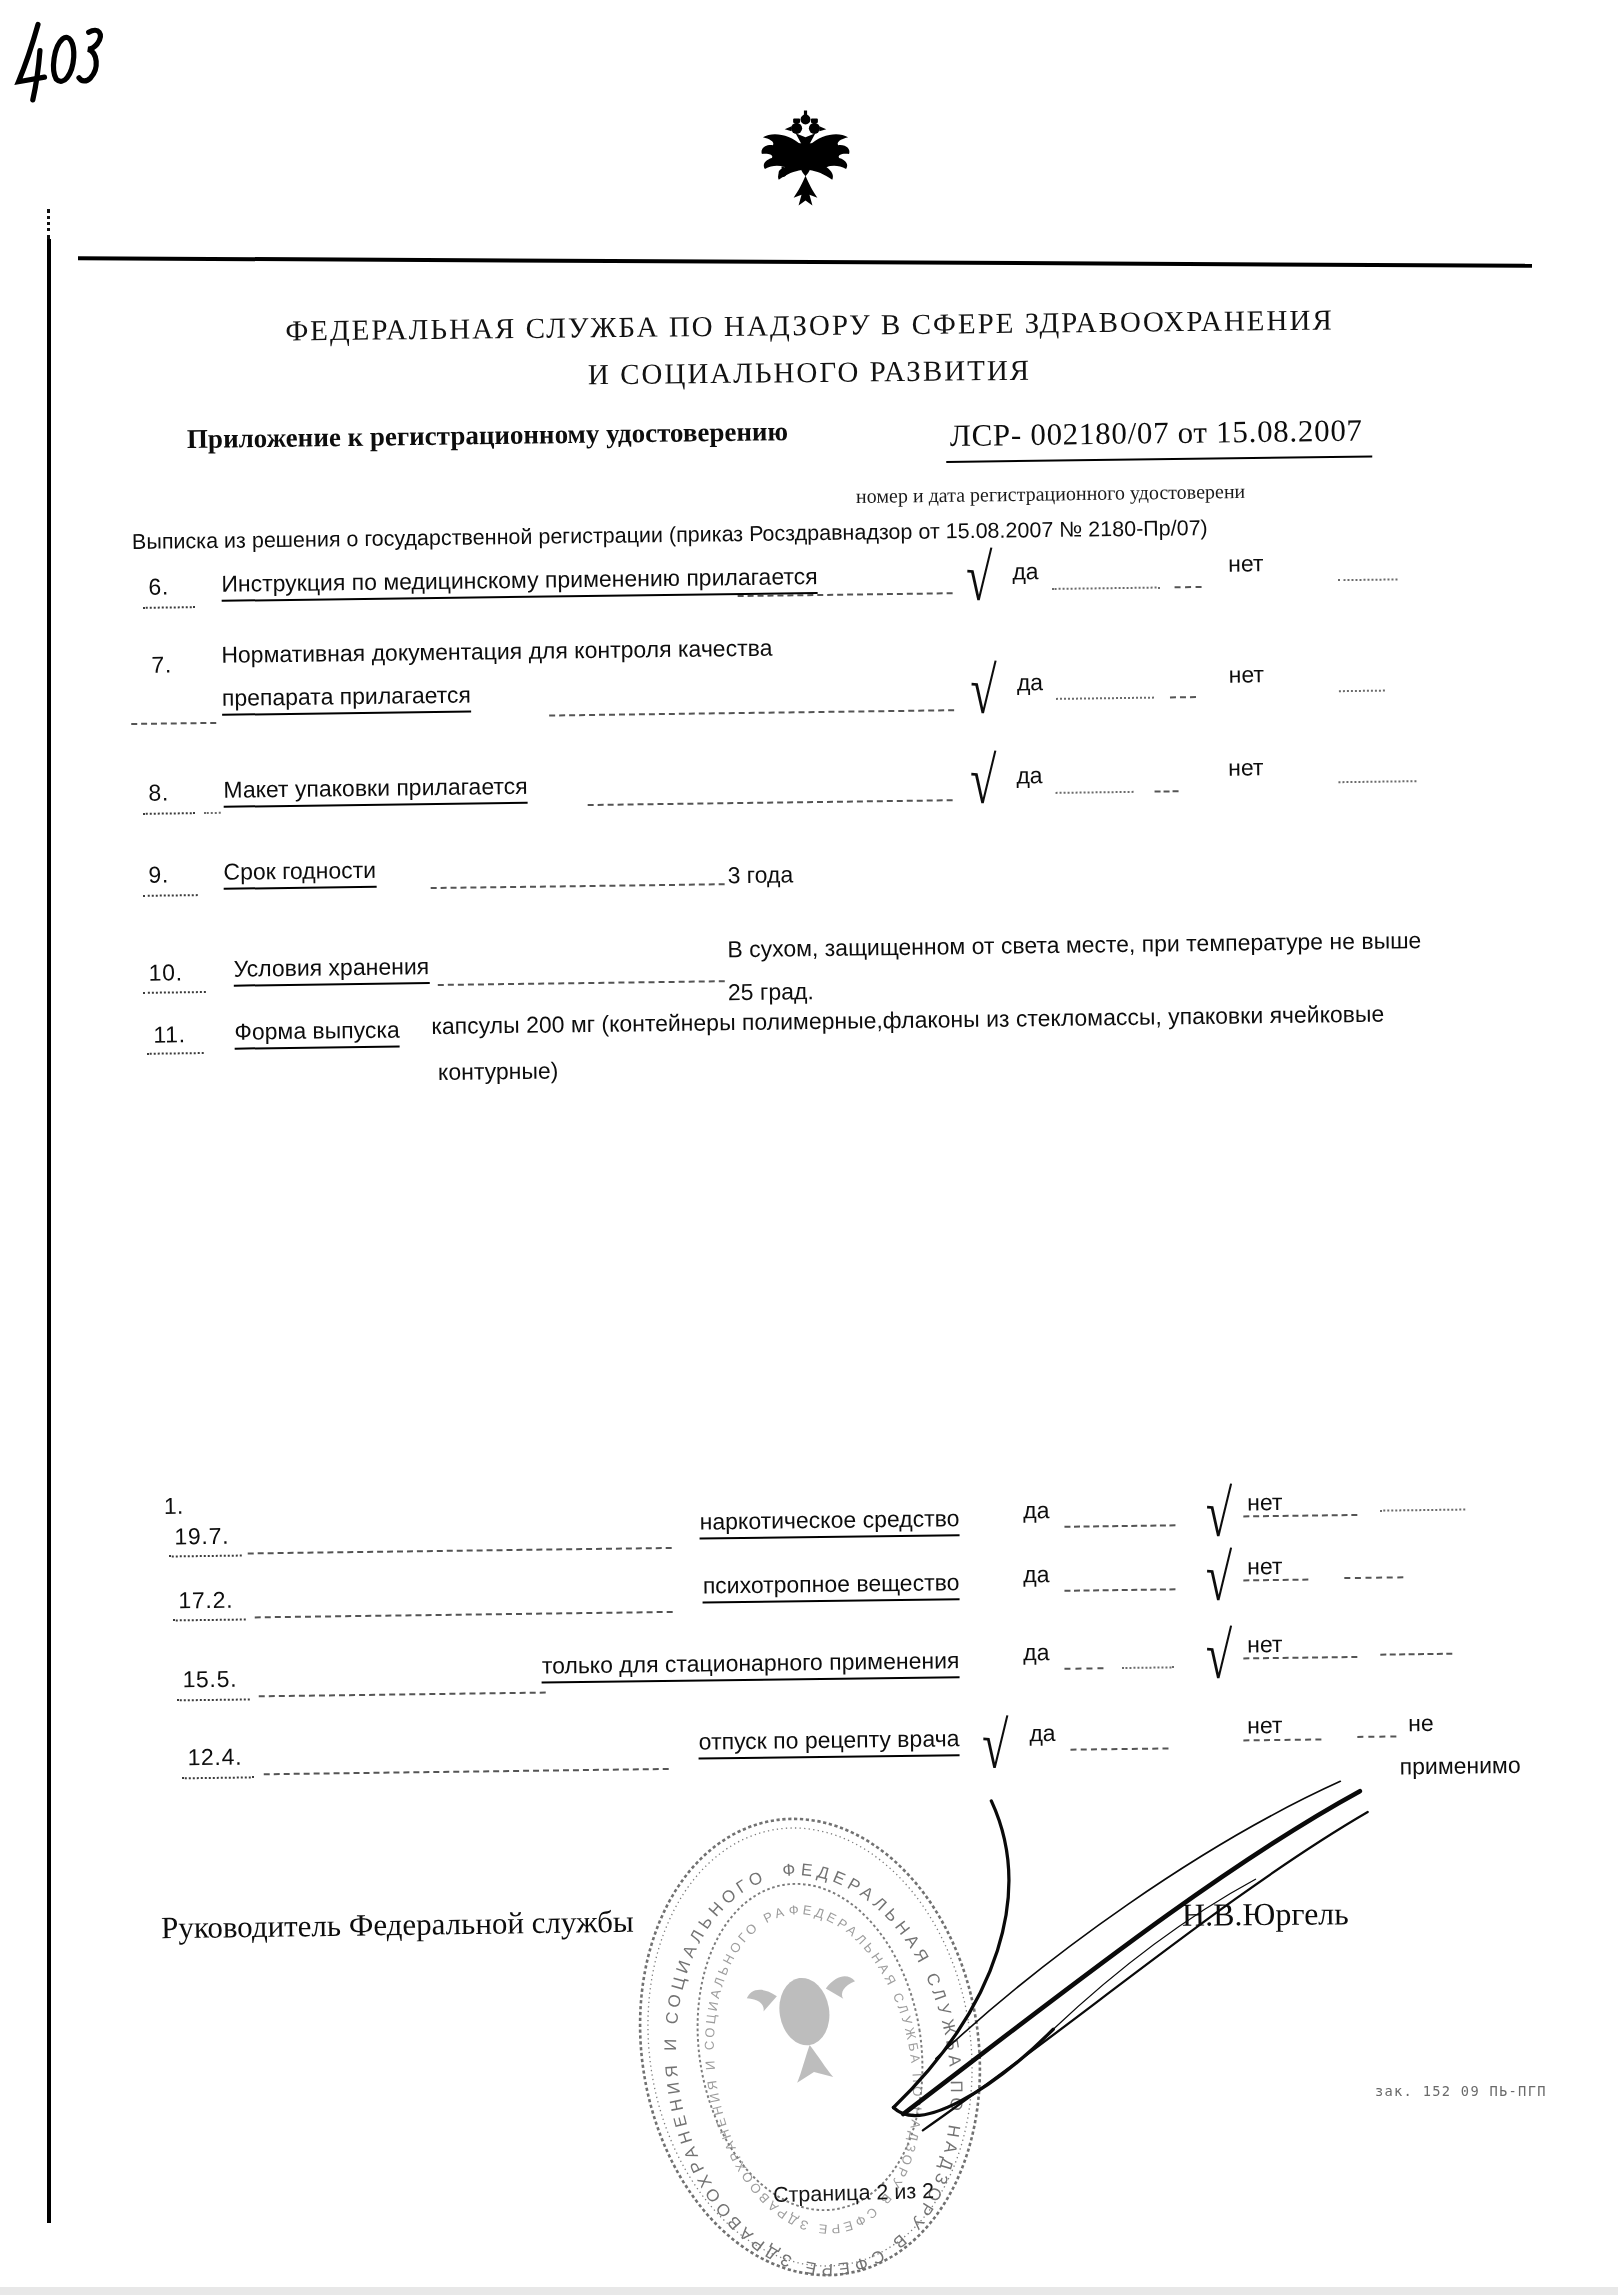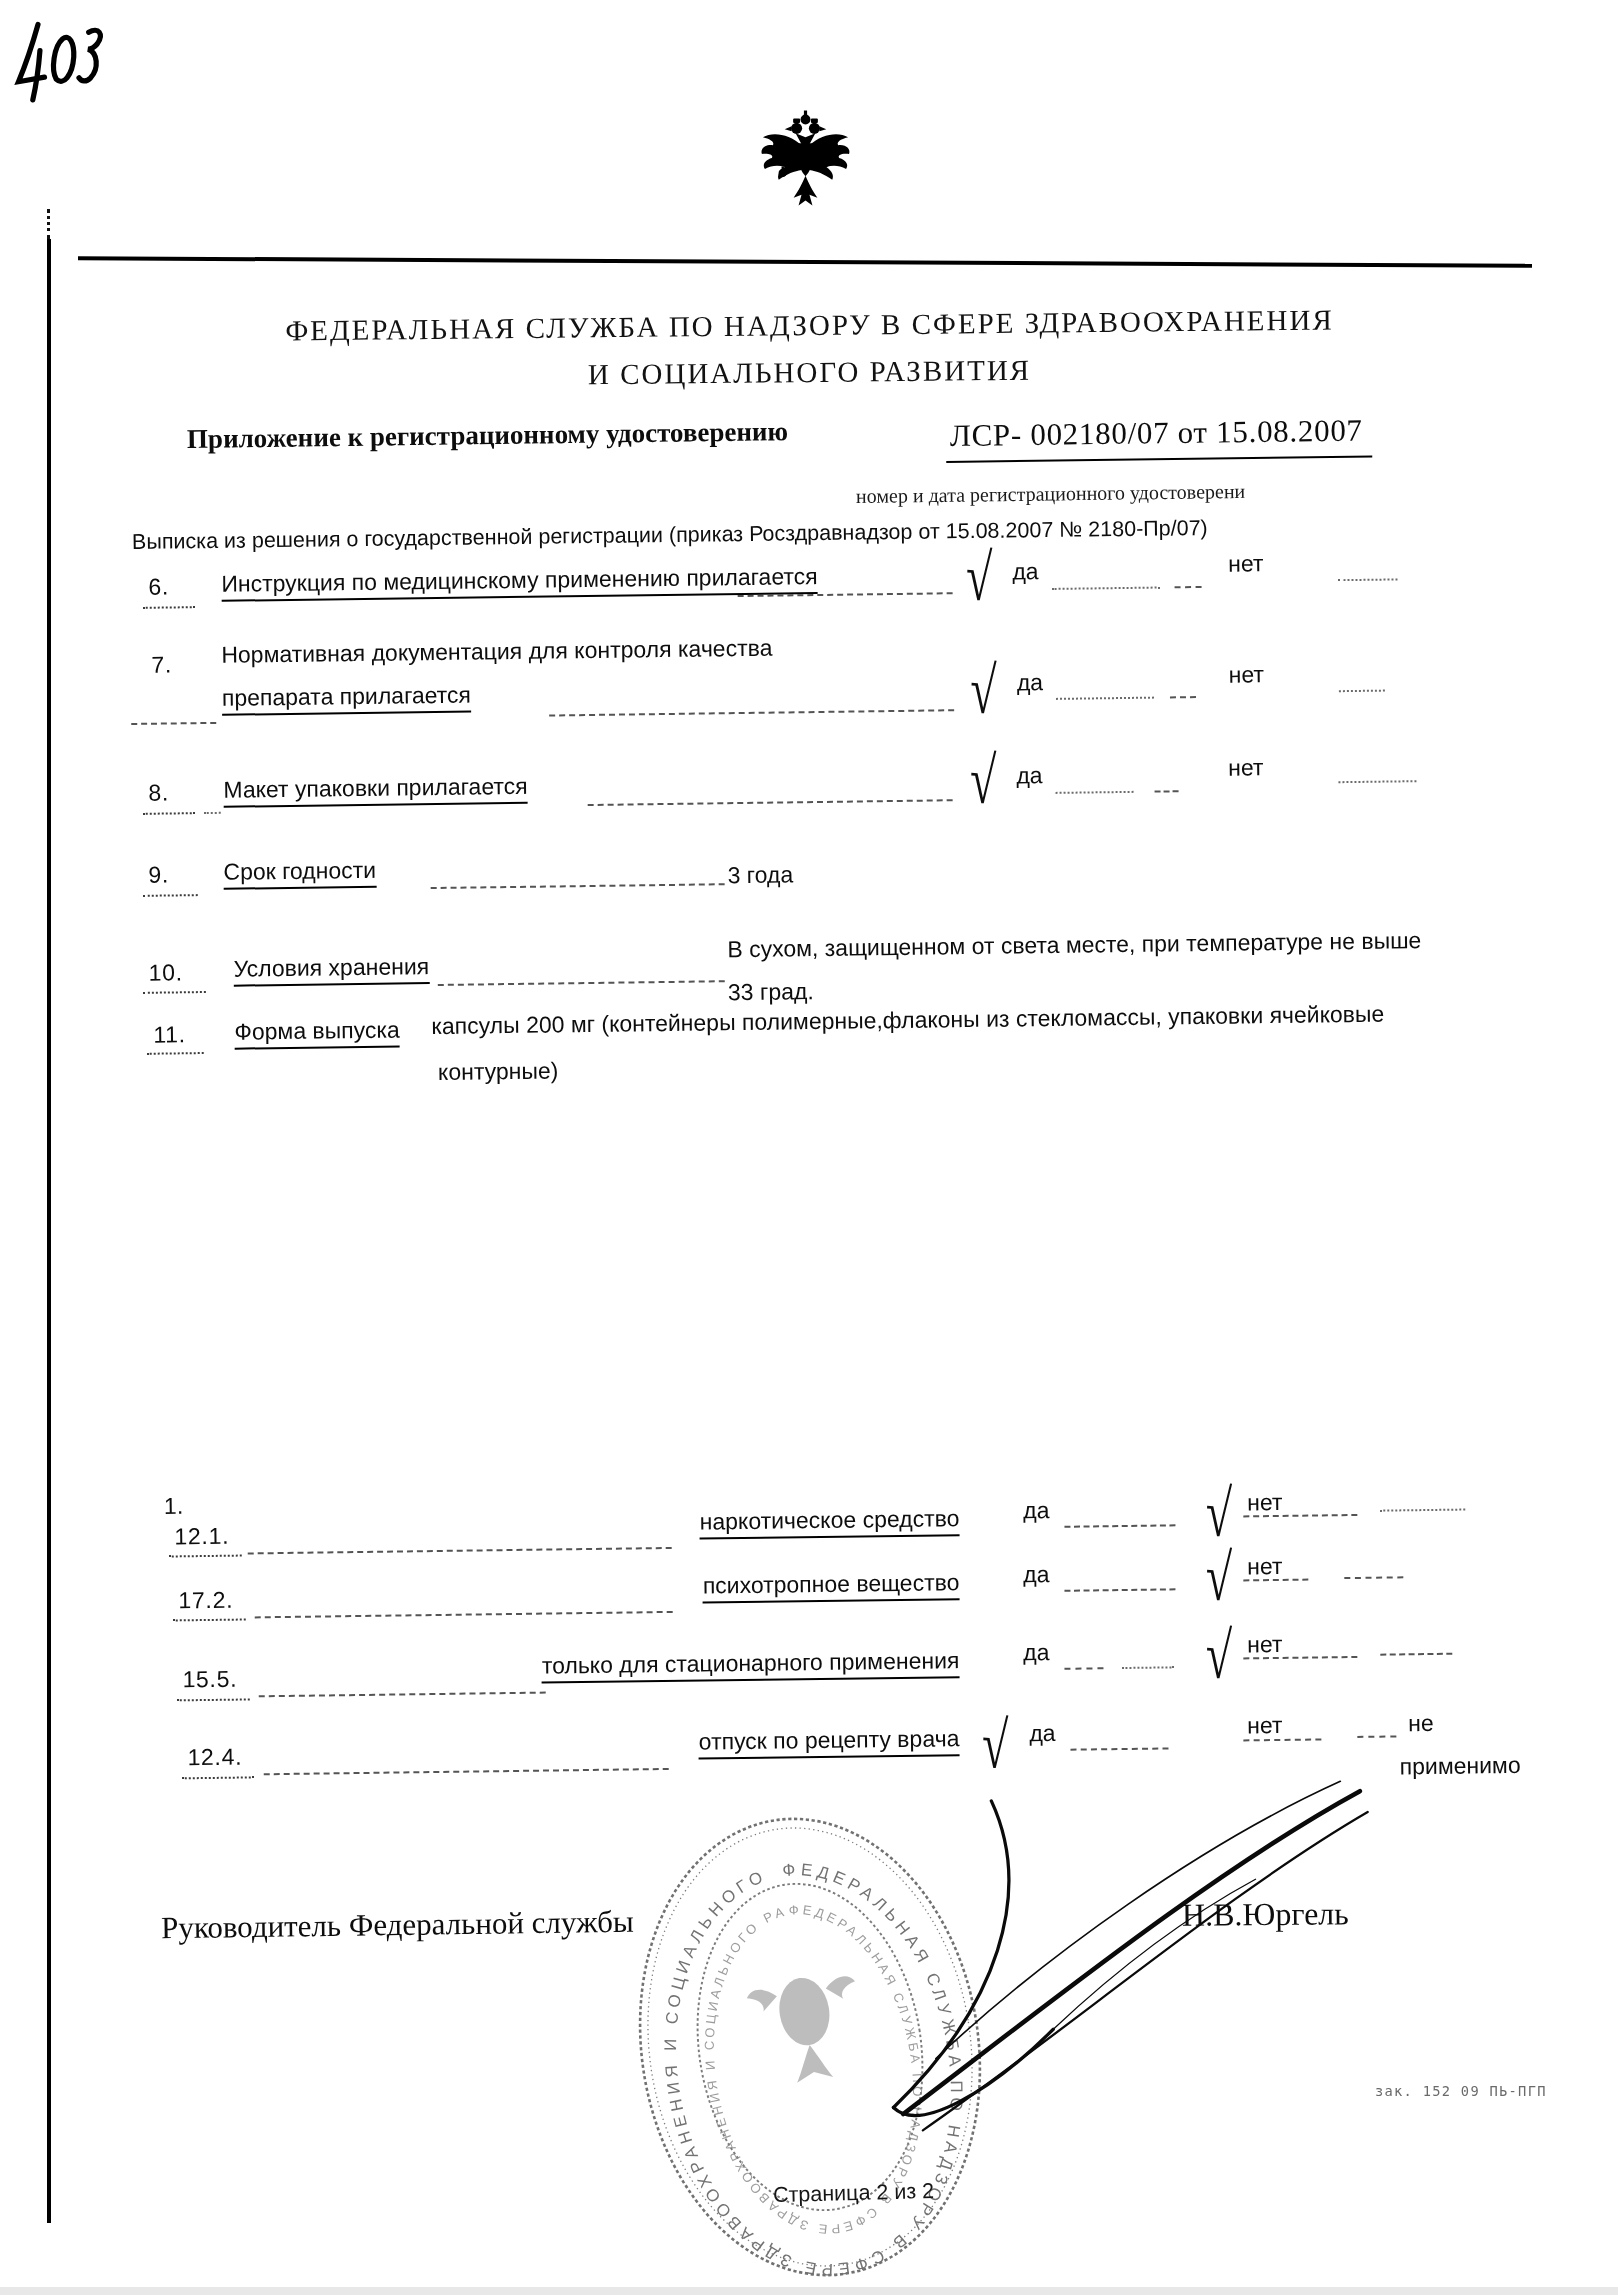--- a/index.html
+++ b/index.html
@@ -122,35 +122,35 @@
     <div class="dash" style="left:300px;top:39px;width:294px;"></div>
     <span class="val" style="left:597px;top:-1.3px;margin-top:15px;">3 года</span>
   </div>
 
   <div class="row tilt" style="top:940px;">
     <span class="num" style="left:18px;top:19.6px;">10.</span>
     <div class="numline" style="left:11.7px;top:52px;width:63px;"></div>
     <span class="lbl" style="left:103px;top:17px;"><span class="ul">Условия хранения</span></span>
     <div class="dash" style="left:307px;top:48px;width:287px;"></div>
     <span class="val" style="left:597px;top:0;width:809px;">В сухом, защищенном от света месте, при температуре не выше</span>
-    <span class="val" style="left:597px;top:43px;">33 град.</span>
+    <span class="val" style="left:597px;top:43px;">25 град.</span>
   </div>
 
   <div class="row tilt" style="top:1013px;">
     <span class="num" style="left:23px;top:9px;">11.</span>
     <div class="numline" style="left:16.3px;top:40px;width:57px;"></div>
     <span class="lbl" style="left:104px;top:6.5px;"><span class="ul">Форма выпуска</span></span>
     <span class="val" style="left:301px;top:0;width:1096px;">капсулы 200 мг (контейнеры полимерные,флаконы из стекломассы, упаковки ячейковые</span>
     <span class="val" style="left:307px;top:46px;">контурные)</span>
   </div>
 
   <div class="abs tilt" style="left:164px;top:1493px;font-size:23px;">1.</div>
 
   <div class="row tilt" style="top:1512px;">
-    <span class="num" style="left:44px;top:11.7px;">12.1.</span>
+    <span class="num" style="left:44px;top:11.7px;">19.7.</span>
     <div class="numline" style="left:38px;top:44px;width:73px;"></div>
     <div class="dash" style="left:117px;top:42px;width:424px;"></div>
     <div class="lblr" style="top:3.9px;"><span class="ul">наркотическое средство</span></div>
     <span class="yn" style="left:893px;top:-2.6px;">да</span>
     <div class="dash" style="left:934px;top:26px;width:111px;"></div>
     <span class="chk" style="left:1070px;top:-18px;">√</span>
     <span class="yn" style="left:1117px;top:-7.8px;">нет</span>
     <div class="dash" style="left:1113px;top:18px;width:114px;"></div>
     <div class="dots" style="left:1250px;top:14.4px;width:85px;"></div>
   </div>

